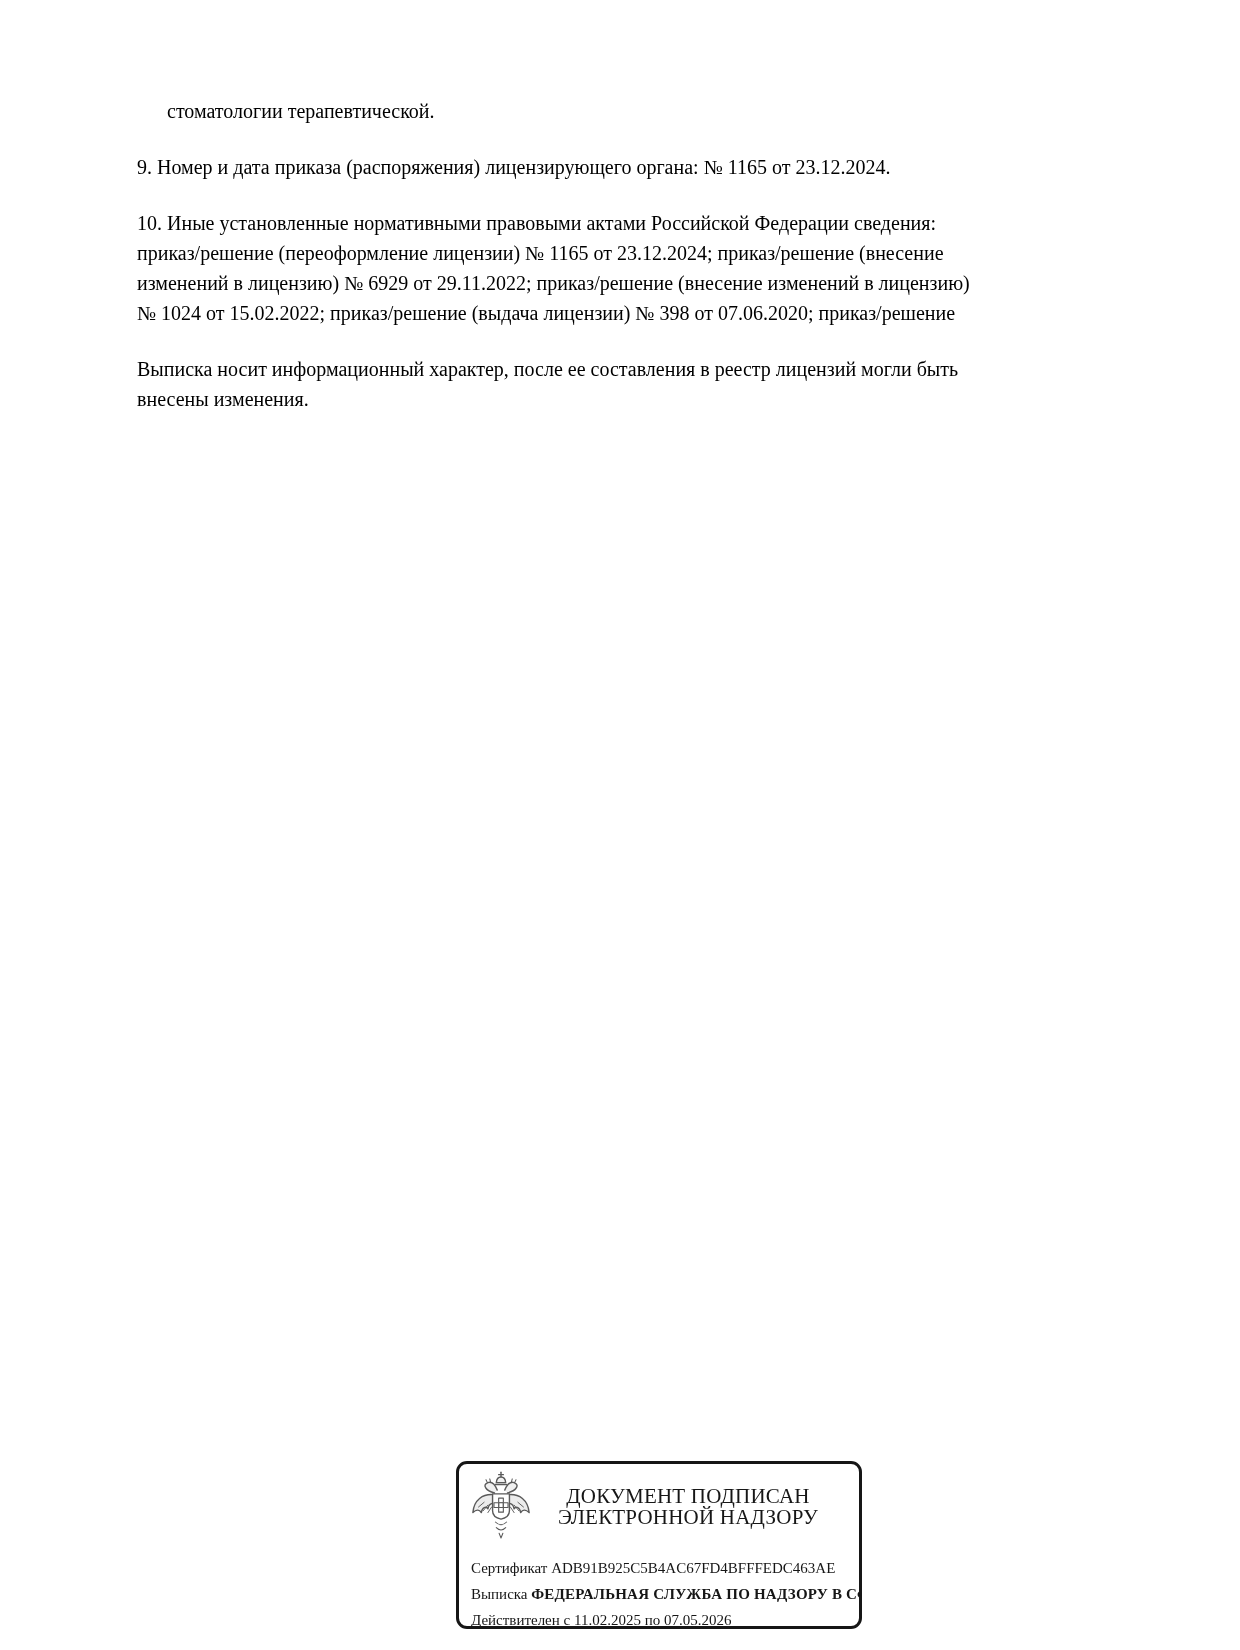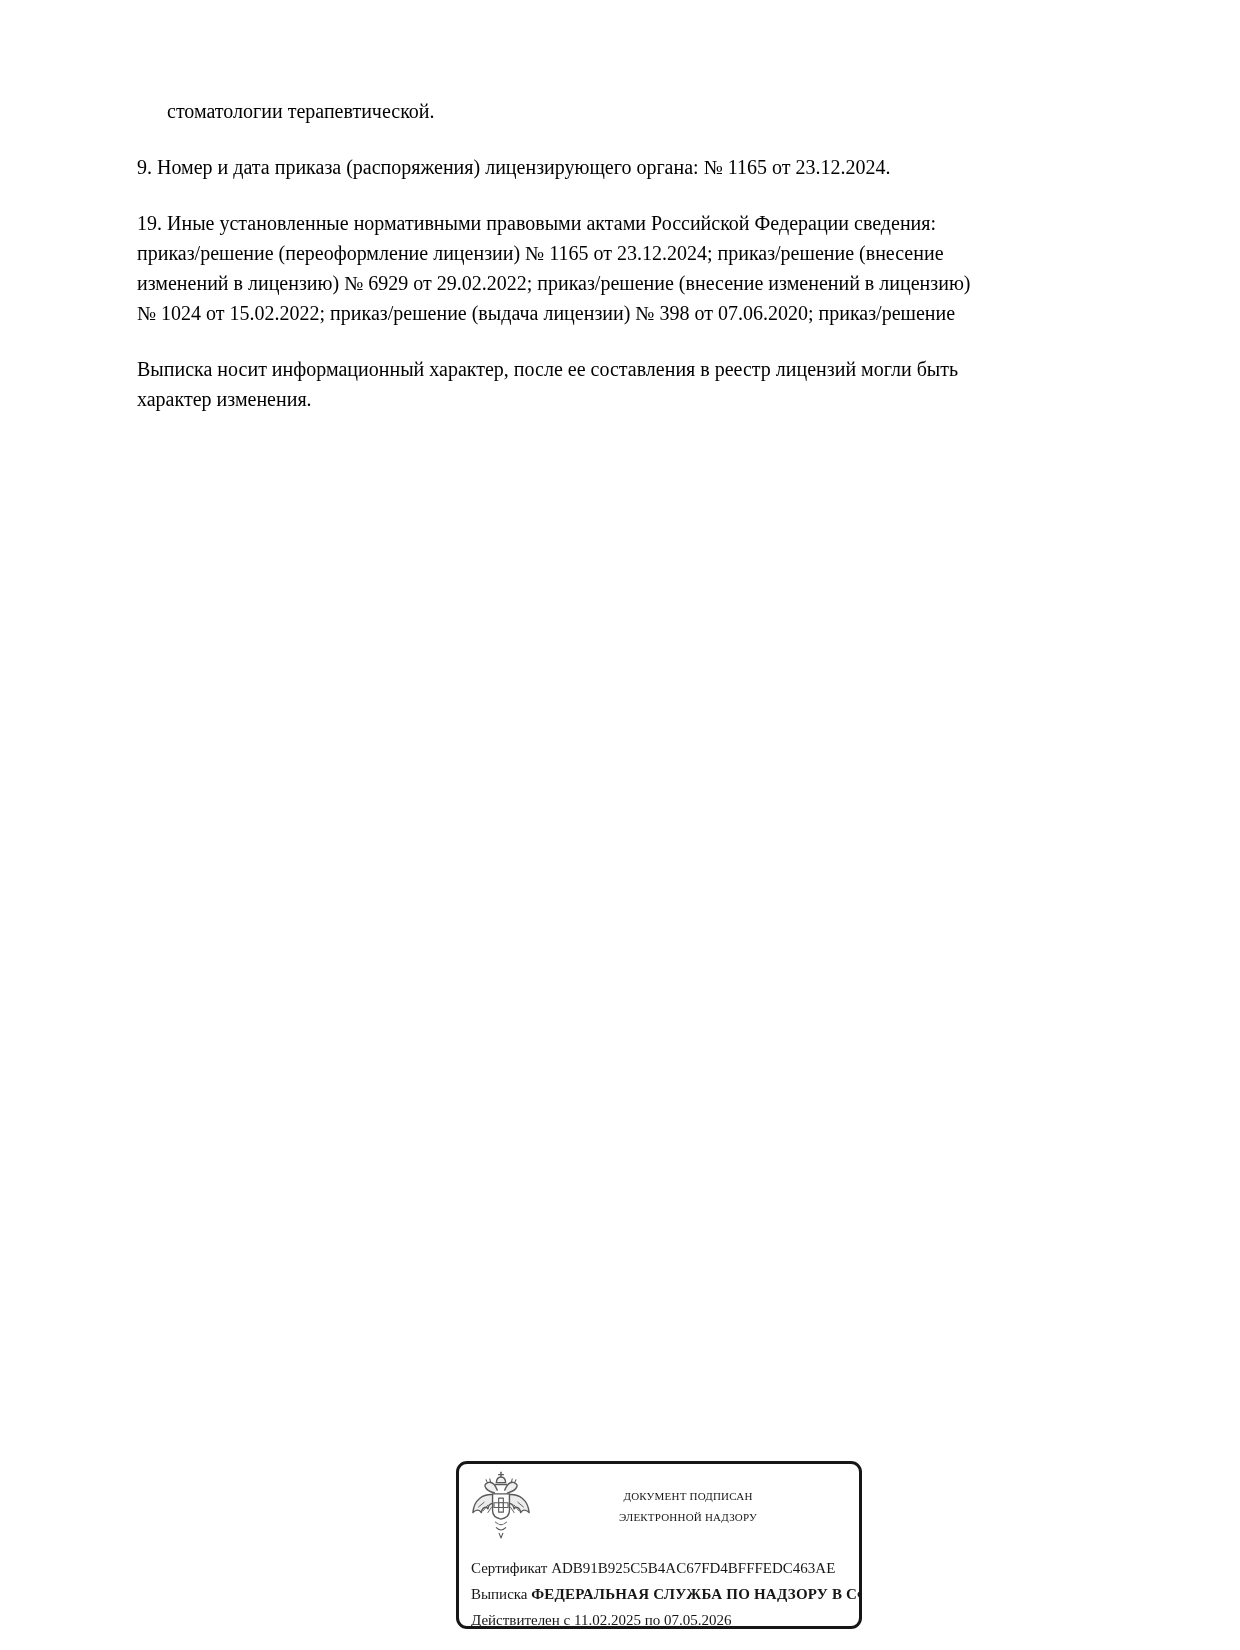--- a/index.html
+++ b/index.html
@@ -46,21 +46,21 @@
   }
   .emblem {
     flex: 0 0 auto;
     width: 60px;
     height: 74px;
     display: inline-block;
   }
   .stamp-title {
     flex: 1 1 auto;
     text-align: center;
-    font-size: 11px;
+    font-size: 21px;
     line-height: 21px;
     margin-top: 16px;
     padding-right: 14px;
     letter-spacing: 0.2px;
   }
   .stamp-lines {
     margin-top: 9px;
     font-size: 15px;
     line-height: 26px;
   }
@@ -73,28 +73,28 @@
 <div class="page">
 
   <div class="content">
     <p class="indent">
       <span class="line">стоматологии терапевтической.</span>
     </p>
     <p>
       <span class="line">9. Номер и дата приказа (распоряжения) лицензирующего органа: № 1165 от 23.12.2024.</span>
     </p>
     <p>
-      <span class="line">19. Иные установленные нормативными правовыми актами Российской Федерации сведения:</span>
+      <span class="line">10. Иные установленные нормативными правовыми актами Российской Федерации сведения:</span>
       <span class="line">приказ/решение (переоформление лицензии) № 1165 от 23.12.2024; приказ/решение (внесение</span>
-      <span class="line">изменений в лицензию) № 6929 от 29.02.2022; приказ/решение (внесение изменений в лицензию)</span>
+      <span class="line">изменений в лицензию) № 6929 от 29.11.2022; приказ/решение (внесение изменений в лицензию)</span>
       <span class="line">№ 1024 от 15.02.2022; приказ/решение (выдача лицензии) № 398 от 07.06.2020; приказ/решение</span>
     </p>
     <p>
       <span class="line">Выписка носит информационный характер, после ее составления в реестр лицензий могли быть</span>
-      <span class="line">характер изменения.</span>
+      <span class="line">внесены изменения.</span>
     </p>
   </div>
 
   <div class="stamp">
     <div class="stamp-top">
       <span class="emblem">
         <svg viewBox="0 0 64 76" width="60" height="74" xmlns="http://www.w3.org/2000/svg" aria-hidden="true">
           <g stroke="#5a5a5a" stroke-width="1.5" fill="none" stroke-linecap="round" stroke-linejoin="round">
 
             <line x1="32" y1="1" x2="32" y2="6"></line>

